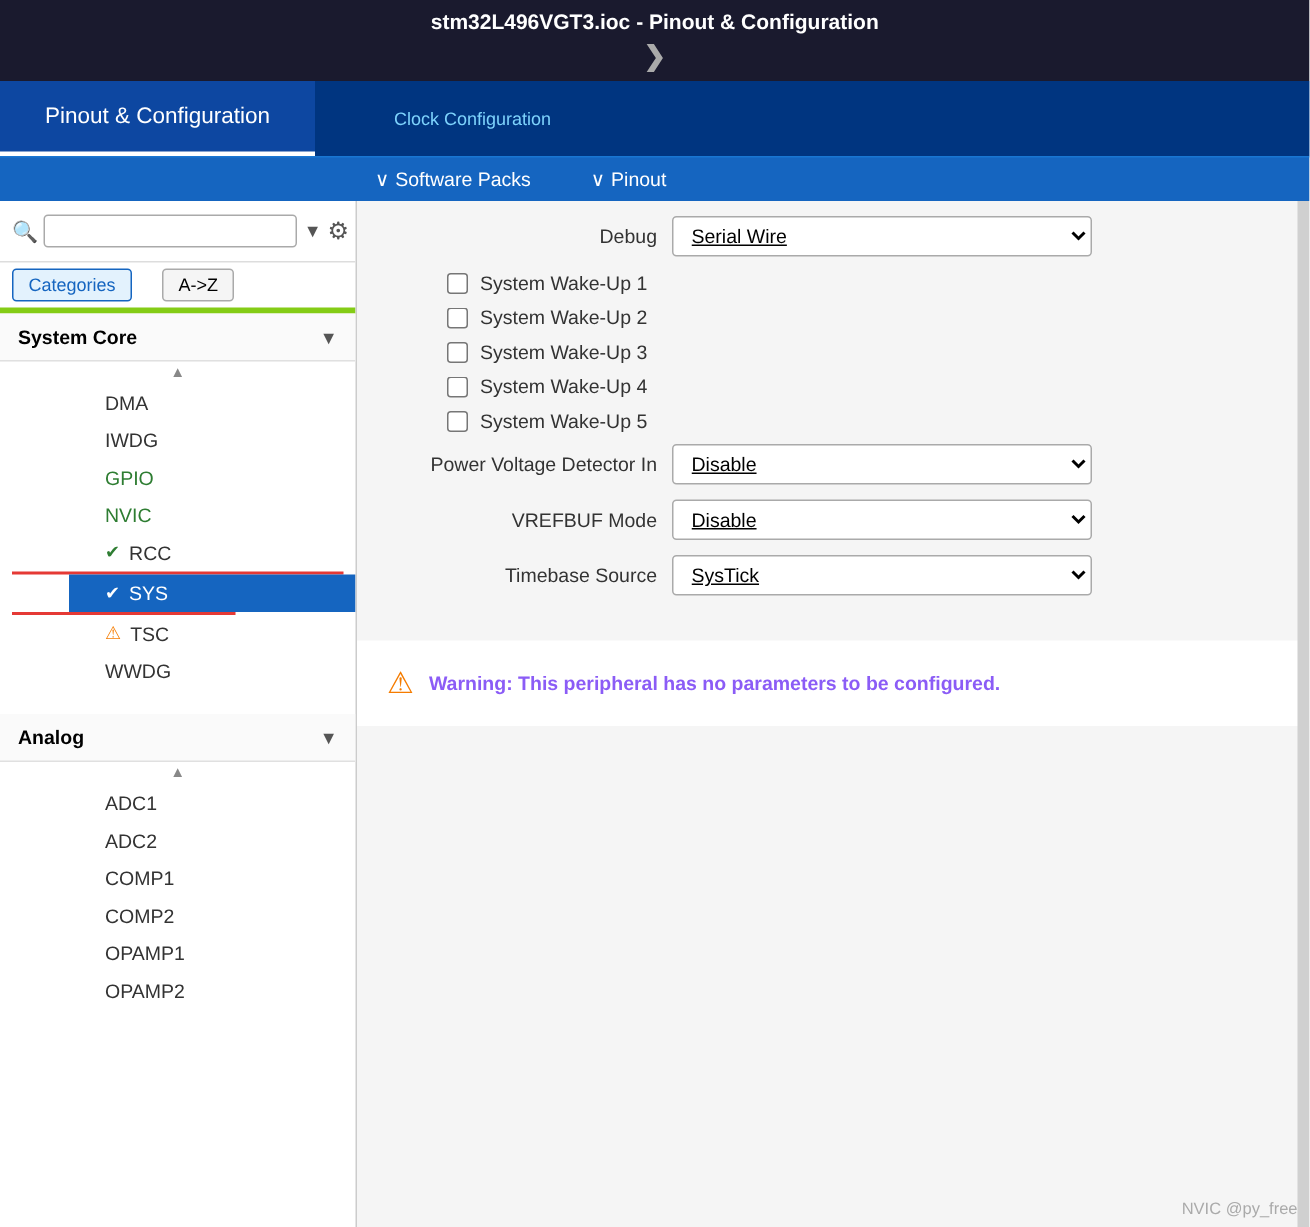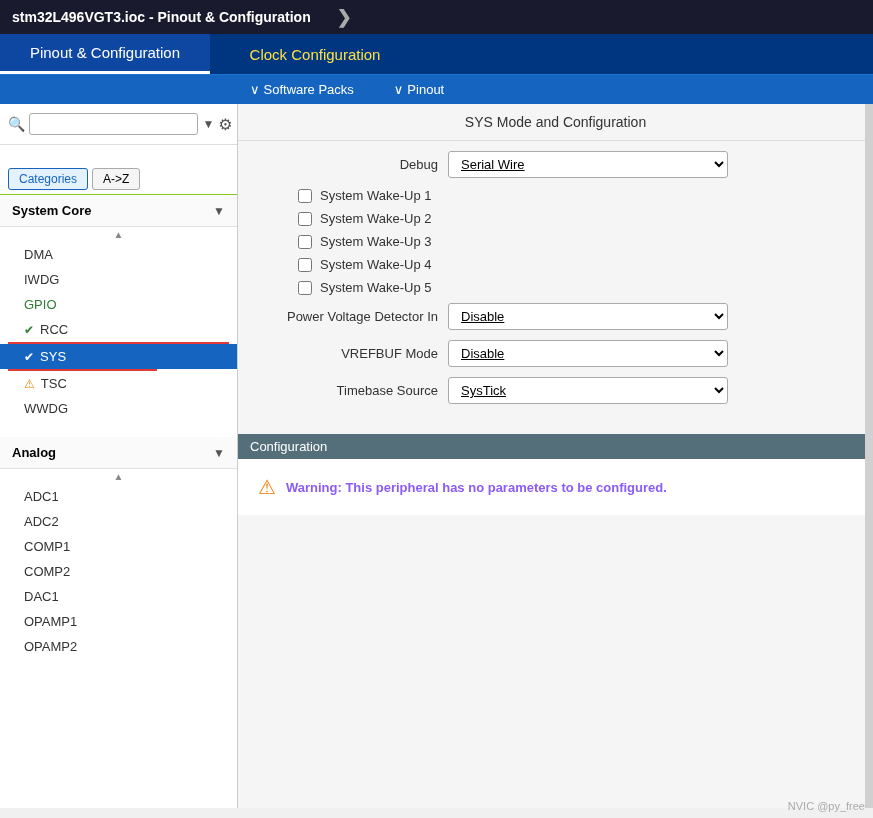--- a/index.html
+++ b/index.html
@@ -7,32 +7,33 @@
 
     
     .title-bar {
       background: #1a1a2e;
       color: #fff;
       padding: 6px 12px;
       font-size: 14px;
       font-weight: bold;
       display: flex;
       align-items: center;
-      gap: 26px;
+      gap: 4px;
+      flex-direction: column;
     }
     .title-bar .chevron {
       color: #aaa;
       font-size: 18px;
     }
 
     
     .top-nav {
       display: flex;
       background: #1565c0;
-      height: 40px;
+      height: 50px;
     }
     .top-nav .tab {
       display: flex;
       align-items: center;
       justify-content: center;
       padding: 0 24px;
       font-size: 15px;
       font-weight: 500;
       cursor: pointer;
       color: #fff;
@@ -40,24 +41,24 @@
     }
     .top-nav .tab.active {
       background: #0d47a1;
       border-bottom: 3px solid #fff;
     }
     .top-nav .tab-right {
       display: flex;
       align-items: center;
       justify-content: center;
       padding: 0 24px;
-      font-size: 15px;
+      font-size: 12px;
       font-weight: 500;
       cursor: pointer;
-      color: #fde047;
+      color: #7dd3fc;
       background: #003580;
       min-width: 210px;
     }
 
     
     .sub-nav {
       background: #1565c0;
       display: flex;
       height: 30px;
       align-items: center;
@@ -108,23 +109,22 @@
       display: flex;
       align-items: center;
       justify-content: center;
       cursor: pointer;
       font-size: 16px;
       color: #555;
     }
     .sidebar-tabs {
       display: flex;
       padding: 4px 8px;
-      gap: 4px;
-      border-bottom: 1px solid #84cc16;
-      margin-top: 19px;
+      gap: 20px;
+      border-bottom: 4px solid #84cc16;
     }
     .sidebar-tab {
       padding: 3px 10px;
       border: 1px solid #aaa;
       border-radius: 3px;
       font-size: 12px;
       cursor: pointer;
       background: #f5f5f5;
     }
     .sidebar-tab.active {
@@ -154,22 +154,23 @@
       color: #888;
       font-size: 10px;
     }
 
     .sidebar-item {
       padding: 5px 12px 5px 24px;
       cursor: pointer;
       color: #333;
       font-size: 13px;
       display: flex;
-      align-items: flex-end;
+      align-items: flex-start;
       gap: 6px;
+      margin-left: 46px;
     }
     .sidebar-item.active {
       background: #1565c0;
       color: #fff;
     }
     .sidebar-item .check-icon { color: #2e7d32; font-size: 12px; }
     .sidebar-item .warn-icon { color: #f57c00; font-size: 12px; }
     .sidebar-item.active .check-icon { color: #fff; }
 
     
@@ -327,20 +328,23 @@
 
     <div class="sidebar-item">
       <span>DMA</span>
     </div>
     <div class="sidebar-item">
       <span>IWDG</span>
     </div>
     <div class="sidebar-item" style="color:#2e7d32;">
       <span>GPIO</span>
     </div>
+    <div class="sidebar-item" style="color:#2e7d32;">
+      <span>NVIC</span>
+    </div>
     <div class="sidebar-item">
       <span class="check-icon" style="color:#2e7d32;">✔</span>
       <span>RCC</span>
     </div>
 
     <div style="margin-left:8px;margin-right:8px;border-top:2px solid #e53935;"></div>
     <div class="sidebar-item active">
       <span class="check-icon" style="color:#fff;">✔</span>
       <span>SYS</span>
     </div>
@@ -369,35 +373,29 @@
     <div class="sidebar-item">
       <span>ADC2</span>
     </div>
     <div class="sidebar-item">
       <span>COMP1</span>
     </div>
     <div class="sidebar-item">
       <span>COMP2</span>
     </div>
     <div class="sidebar-item">
-      <span>DAC1</span>
-    </div>
-    <div class="sidebar-item">
       <span>OPAMP1</span>
     </div>
     <div class="sidebar-item">
       <span>OPAMP2</span>
     </div>
   </div>
 
   <div class="right-panel">
 
-    <div class="panel-header">
-      <span>SYS Mode and Configuration</span>
-    </div>
 
 
     <div class="form-area">
 
       <div class="form-row">
         <span class="form-label">Debug</span>
         <select class="form-select">
           <option>Serial Wire</option>
           <option>JTAG (5 pins)</option>
           <option>JTAG (4 pins)</option>
@@ -446,23 +444,20 @@
         <span class="form-label">Timebase Source</span>
         <select class="form-select">
           <option>SysTick</option>
           <option>TIM1</option>
           <option>TIM2</option>
         </select>
       </div>
     </div>
 
     <div class="config-section">
-      <div class="section-bar">
-        <span>Configuration</span>
-      </div>
       <div class="warning-box">
         <span class="warn-triangle">⚠</span>
         <span class="warning-text">Warning: This peripheral has no parameters to be configured.</span>
       </div>
     </div>
 
     <div style="position:absolute;right:0;top:0;width:8px;height:100%;background:#d0d0d0;cursor:pointer;"></div>
   </div>
 
 </div>

